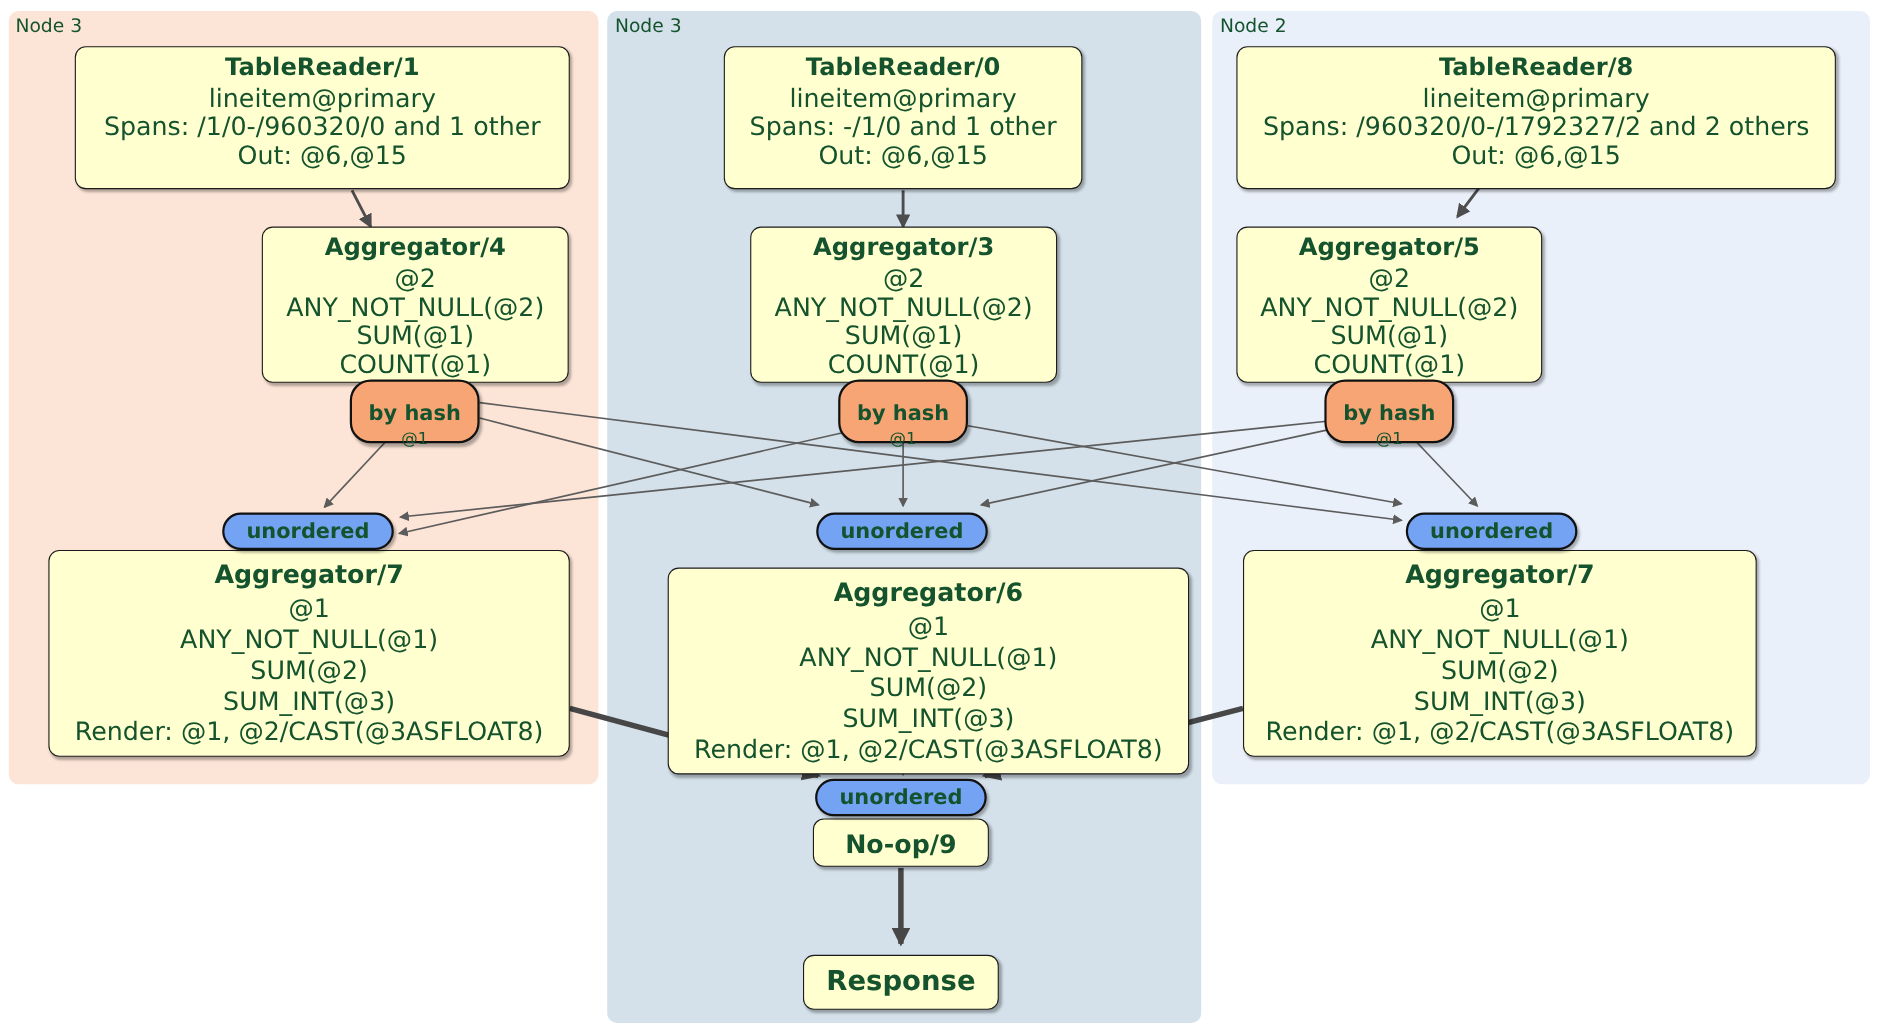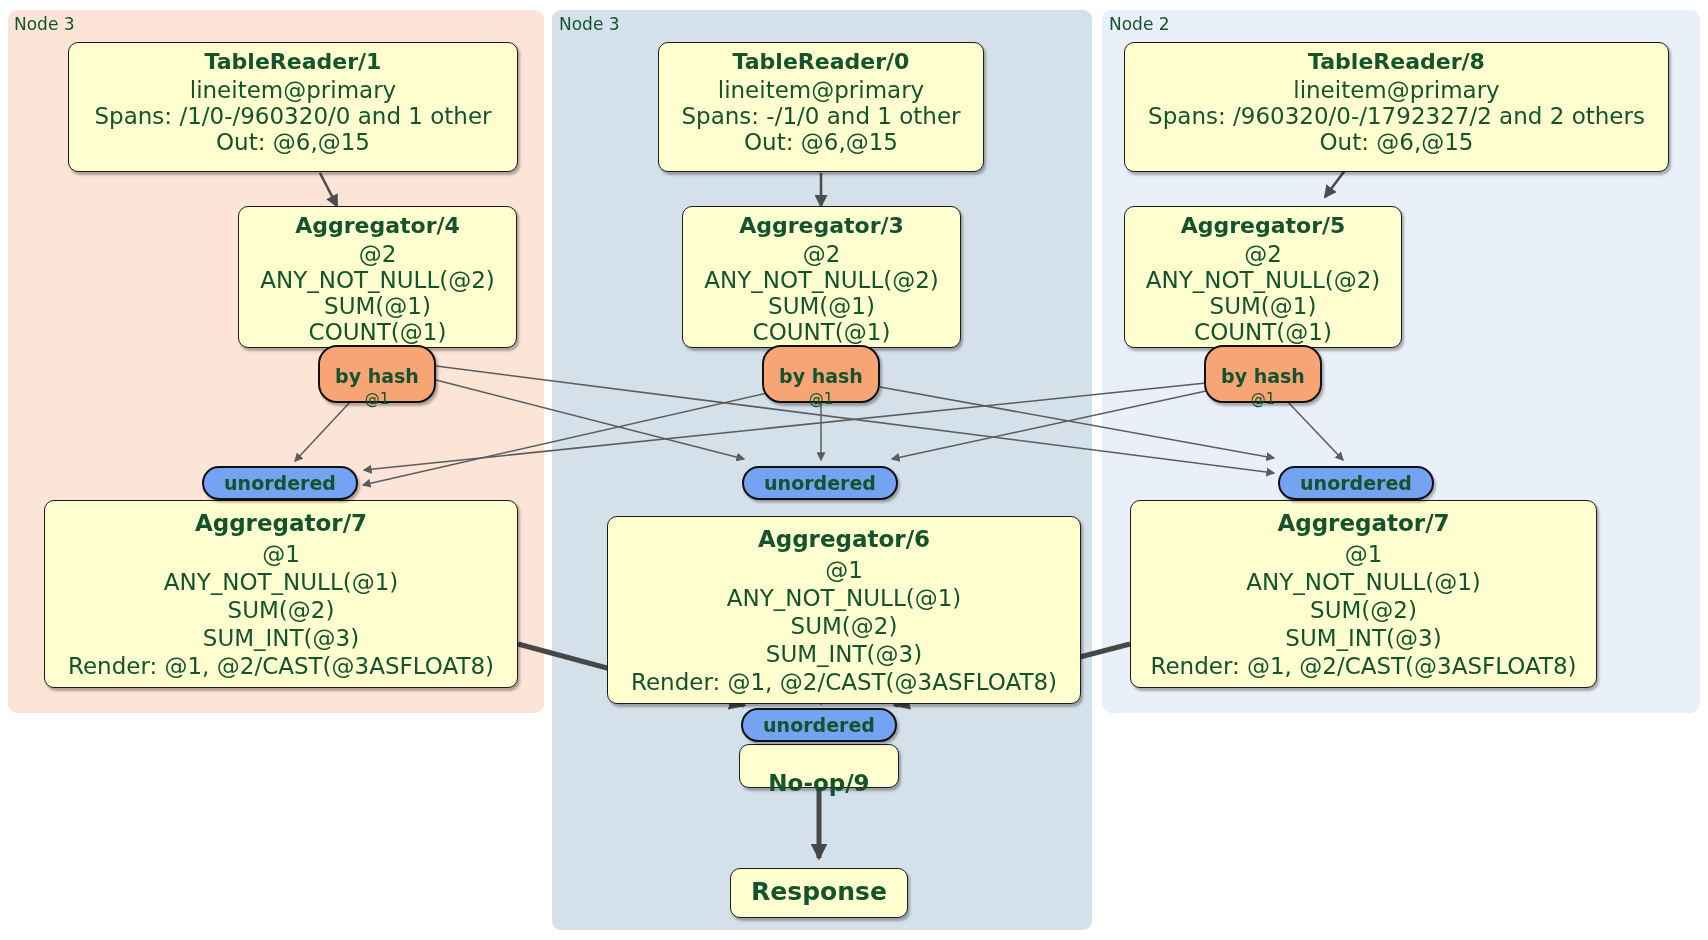--- a/index.html
+++ b/index.html
@@ -31,21 +31,21 @@
   .agg4 { left:238px;  top:206px; width:279px; height:142px; }
   .agg3 { left:682px;  top:206px; width:279px; height:142px; }
   .agg5 { left:1124px; top:206px; width:278px; height:142px; }
   .agg7 { left:44px;   top:500px; width:474px; height:188px; }
   .agg6 { left:584px;  top:516px; width:474px; height:188px;margin-left:23px; }
   .agg8 { left:1130px; top:500px; width:467px; height:188px; }
   .agg7 .title, .agg6 .title, .agg8 .title { font-size:23px; line-height:34px; padding-top:5px; }
   .agg7 .line,  .agg6 .line,  .agg8 .line  { line-height:28px; }
 
   .noop { left:739px; top:744px; width:160px; height:44px; }
-  .noop .title { font-size:23px; line-height:38px; padding-top:19px; }
+  .noop .title { font-size:23px; line-height:38px; padding-top:4px; }
   .resp { left:730px; top:868px; width:178px; height:50px; }
   .resp .title { font-size:25px; line-height:44px; padding-top:1px; }
 
   .router {
     position:absolute; border:2px solid #111; text-align:center; z-index:12; box-sizing:border-box;
     box-shadow:2px 2.5px 2.5px rgba(0,0,0,0.30);
   }
   .byhash { width:118px; height:58px; background:#f8a575; border-radius:19px; }
   .byhash .rl { font-weight:bold; font-size:19px; line-height:25px; padding-top:17px; }
   .byhash .rd { font-size:15px; line-height:21px; }

